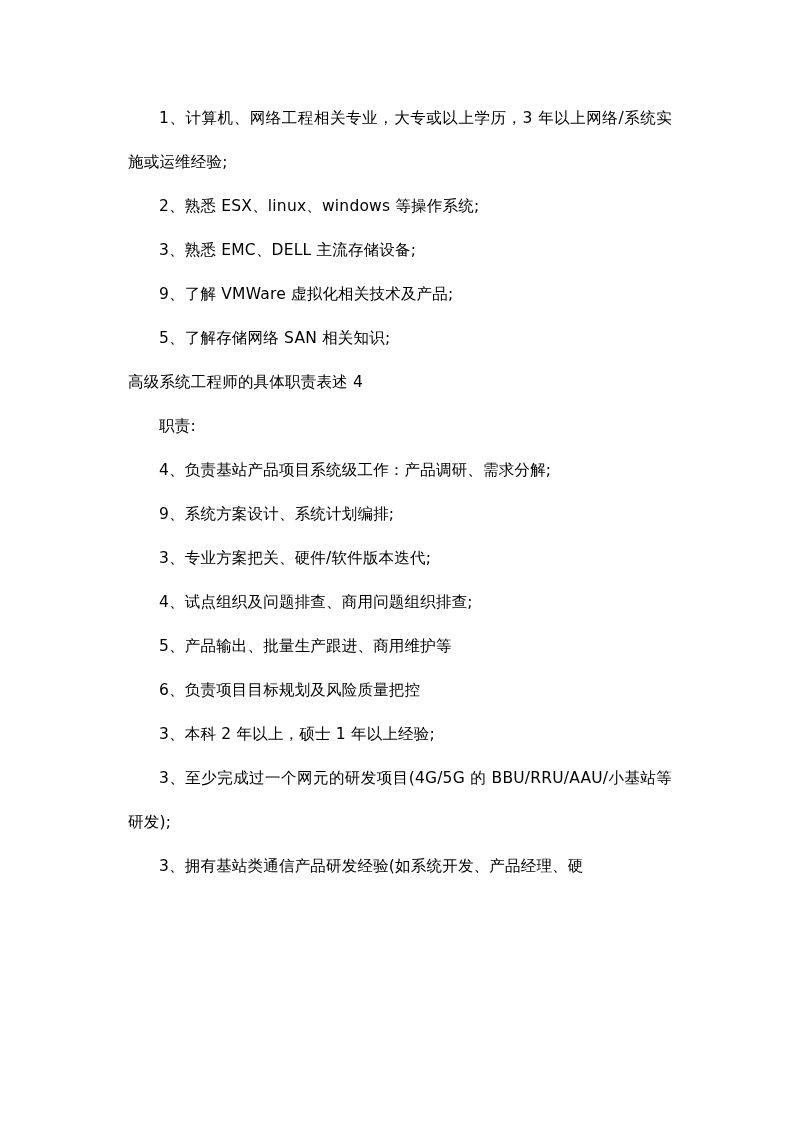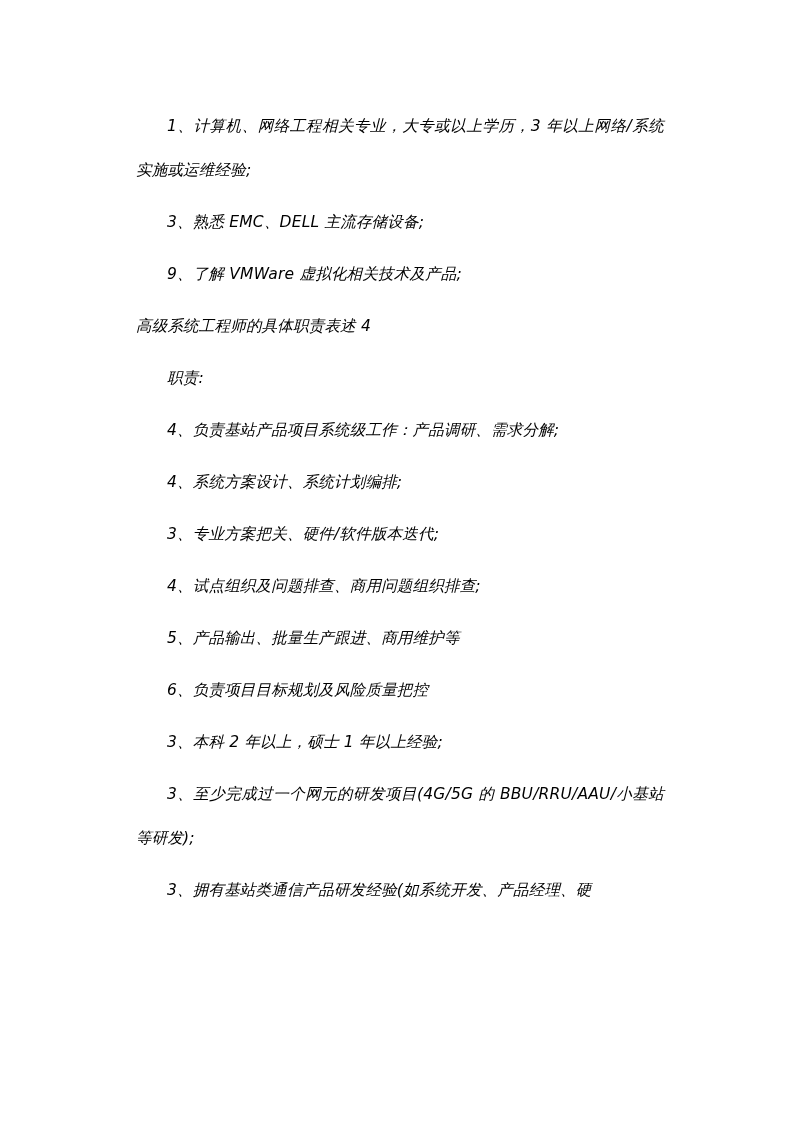--- a/index.html
+++ b/index.html
@@ -20,48 +20,49 @@
     height: 1132px;
     box-sizing: border-box;
     padding: 96px 128px 60px 128px;
     background: #ffffff;
   }
   .doc-body {
     font-size: 15.5px;
     line-height: 44px;
   }
   p {
-    margin: 8px;
+    margin: 0;
     padding: 0;
     text-align: justify;
     text-justify: inter-ideograph;
     letter-spacing: 0.2px;
-    font-style: italic;
   }
   p.indent {
     text-indent: 2em;
   }
   p.heading {
     text-indent: 0;
     font-weight: normal;
   }
 </style>
 </head>
 <body>
 
 <div class="page">
   <div class="doc-body">
 
     <p class="indent">1、计算机、网络工程相关专业，大专或以上学历，3 年以上网络/系统实施或运维经验;</p>
+    <p class="indent">2、熟悉 ESX、linux、windows 等操作系统;</p>
     <p class="indent">3、熟悉 EMC、DELL 主流存储设备;</p>
     <p class="indent">9、了解 VMWare 虚拟化相关技术及产品;</p>
+    <p class="indent">5、了解存储网络 SAN 相关知识;</p>
     <p class="heading">高级系统工程师的具体职责表述 4</p>
     <p class="indent">职责:</p>
     <p class="indent">4、负责基站产品项目系统级工作：产品调研、需求分解;</p>
-    <p class="indent">4、系统方案设计、系统计划编排;</p>
+    <p class="indent">9、系统方案设计、系统计划编排;</p>
     <p class="indent">3、专业方案把关、硬件/软件版本迭代;</p>
     <p class="indent">4、试点组织及问题排查、商用问题组织排查;</p>
     <p class="indent">5、产品输出、批量生产跟进、商用维护等</p>
     <p class="indent">6、负责项目目标规划及风险质量把控</p>
     <p class="indent">3、本科 2 年以上，硕士 1 年以上经验;</p>
     <p class="indent">3、至少完成过一个网元的研发项目(4G/5G 的 BBU/RRU/AAU/小基站等研发);</p>
     <p class="indent">3、拥有基站类通信产品研发经验(如系统开发、产品经理、硬</p>
 
   </div>
 </div>

